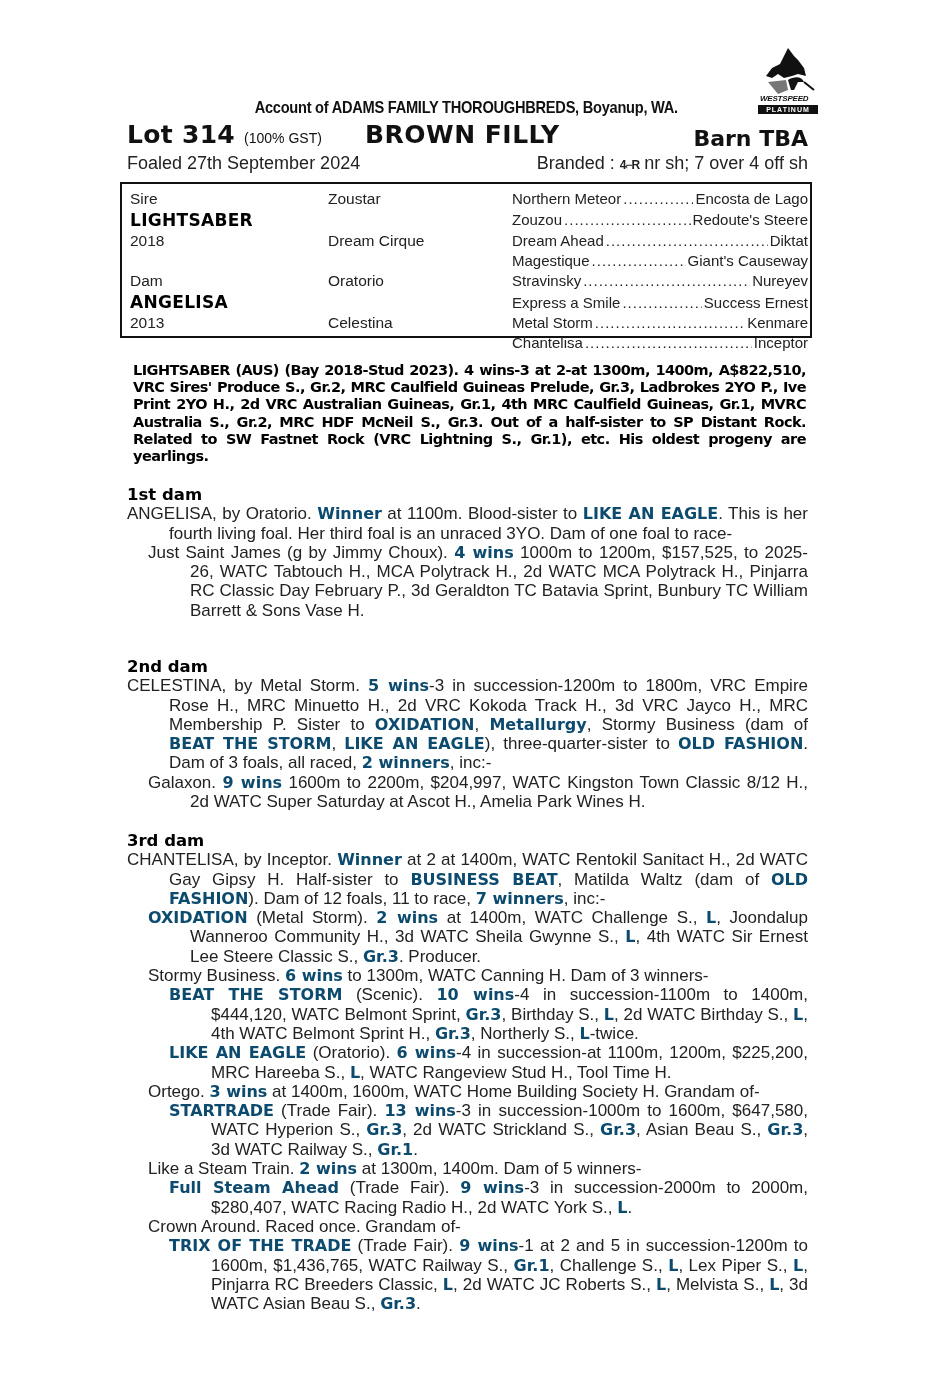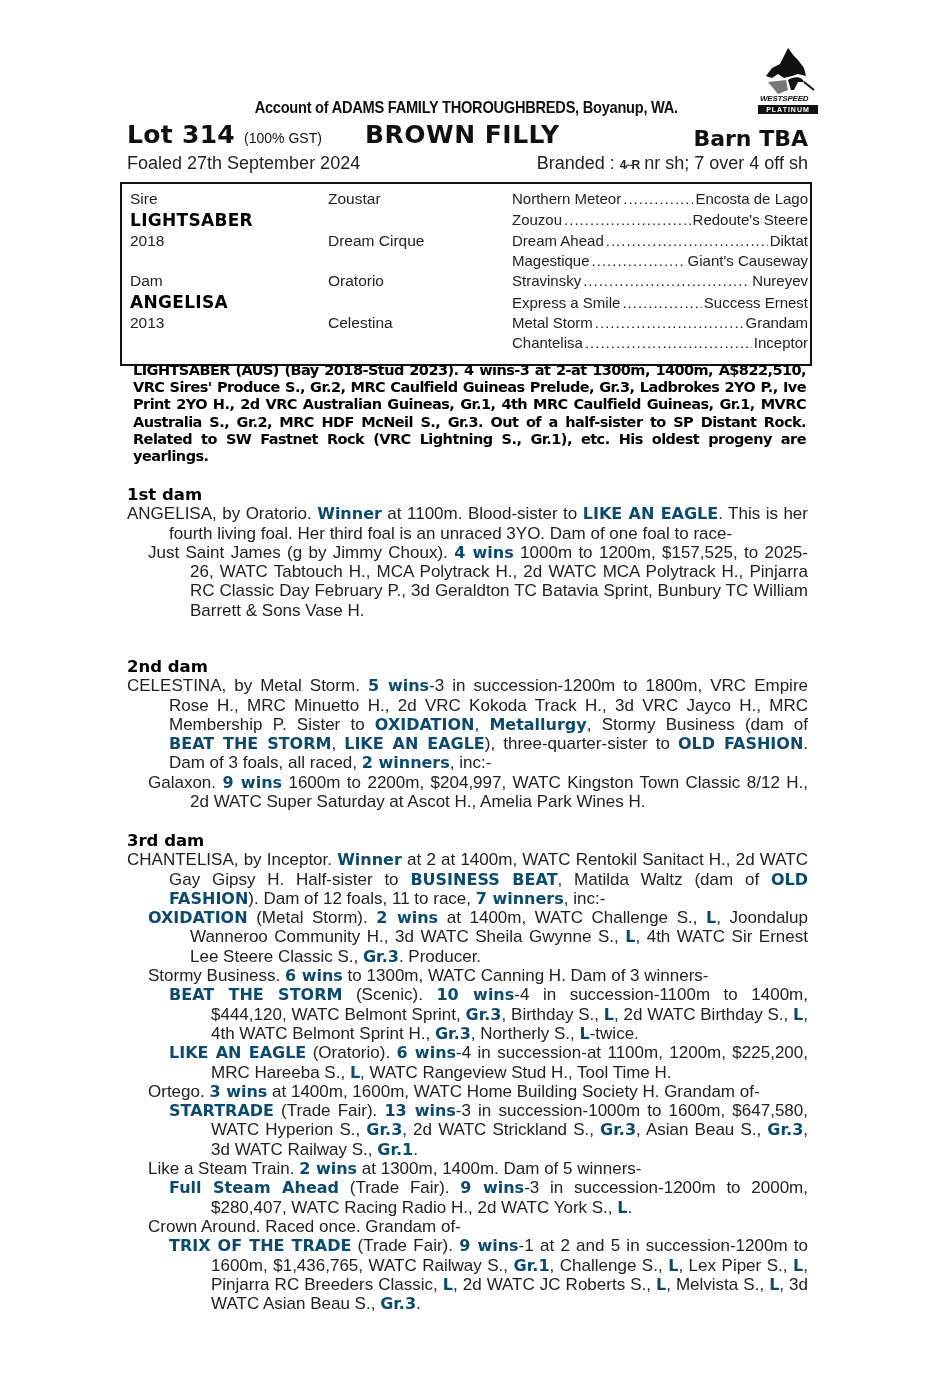--- a/index.html
+++ b/index.html
@@ -8,21 +8,21 @@
   .account { position:absolute; left:0; width:938px; top:98px; text-align:center; font-family:"Liberation Sans", sans-serif; font-weight:bold; font-size:17px; letter-spacing:-0.3px; transform:scaleX(0.86); transform-origin:468px 0; }
   .account span { display:inline-block; margin-left:-6px; }
   .lotline { position:absolute; left:127px; top:120px; width:681px; height:30px; }
   .lot { position:absolute; left:0; top:0; font-weight:900; font-size:25px; letter-spacing:0.3px; font-family:"DejaVu Sans", sans-serif; }
   .gst { font-size:14px; font-weight:normal; font-family:"Liberation Sans", sans-serif; letter-spacing:0; }
   .sex { position:absolute; left:238px; top:0; font-weight:900; font-size:25px; font-family:"DejaVu Sans", sans-serif; letter-spacing:0.5px; }
   .barn { position:absolute; right:0; top:6px; font-weight:900; font-size:22px; font-family:"DejaVu Sans", sans-serif; }
   .foaled { position:absolute; left:127px; top:153px; font-size:18px; color:#222; }
   .branded { position:absolute; right:130px; top:153px; font-size:18px; color:#222; }
   .brandglyph { font-weight:bold; font-size:12px; letter-spacing:-1px; }
-  .ped { position:absolute; left:120px; top:182px; width:692px; height:184px; border:2px solid #111; box-sizing:border-box; }
+  .ped { position:absolute; left:120px; top:182px; width:692px; height:156px; border:2px solid #111; box-sizing:border-box; }
   .pcell { position:absolute; font-size:15.5px; color:#222; white-space:nowrap; }
   .pbig { font-weight:900; font-family:"DejaVu Sans", sans-serif; font-size:17px; color:#000; letter-spacing:0.3px; }
   .g3 { position:absolute; left:390px; width:296px; font-size:15px; color:#222; display:flex; white-space:nowrap; }
   .g3 .dots { flex:1; overflow:hidden; margin:0 2px; }
   .g3 .dots::before { content:"...................................................................................................."; letter-spacing:1px; }
   .sireblurb { position:absolute; left:133px; top:362px; width:673px; font-family:"DejaVu Sans", sans-serif; font-weight:bold; font-size:14.5px; line-height:17.2px; text-align:justify; letter-spacing:-0.55px; color:#000; }
   .section { position:absolute; left:127px; width:681px; font-size:17px; line-height:19.3px; color:#222; }
   .shead { font-weight:900; font-family:"DejaVu Sans", sans-serif; font-size:16.5px; color:#000; }
   .para { text-align:justify; padding-left:42px; text-indent:-42px; }
   .p1 { padding-left:63px; text-indent:-42px; }
@@ -97,21 +97,21 @@
       <span>Nureyev</span>
     </div>
   <div class="g3" style="top:110px;">
       <span>Express a Smile</span>
       <span class="dots"></span>
       <span>Success Ernest</span>
     </div>
   <div class="g3" style="top:130px;">
       <span>Metal Storm</span>
       <span class="dots"></span>
-      <span>Grandam</span>
+      <span>Kenmare</span>
     </div>
   <div class="g3" style="top:150px;">
       <span>Chantelisa</span>
       <span class="dots"></span>
       <span>Inceptor</span>
     </div>
 </div>
 
 <div class="sireblurb">LIGHTSABER (AUS) (Bay 2018-Stud 2023). 4 wins-3 at 2-at 1300m, 1400m, A$822,510, VRC Sires' Produce S., Gr.2, MRC Caulfield Guineas Prelude, Gr.3, Ladbrokes 2YO P., Ive Print 2YO H., 2d VRC Australian Guineas, Gr.1, 4th MRC Caulfield Guineas, Gr.1, MVRC Australia S., Gr.2, MRC HDF McNeil S., Gr.3. Out of a half-sister to SP Distant Rock. Related to SW Fastnet Rock (VRC Lightning S., Gr.1), etc. His oldest progeny are yearlings.</div>
 
@@ -128,16 +128,16 @@
 <div class="section" id="dam-3" style="top:831px;">
     <div class="shead">3rd dam</div>
     <div class="para" style="padding-left: 42px; text-indent: -42px;"><span>CHANTELISA, by Inceptor. </span><b class="h">Winner</b><span> at 2 at 1400m, WATC Rentokil Sanitact H., 2d WATC Gay Gipsy H. Half-sister to </span><b class="h">BUSINESS BEAT</b><span>, Matilda Waltz (dam of </span><b class="h">OLD FASHION</b><span>). Dam of 12 foals, 11 to race, </span><b class="h">7 winners</b><span>, inc:-</span></div>
     <div class="para p1"><b class="h">OXIDATION</b><span> (Metal Storm). </span><b class="h">2 wins</b><span> at 1400m, WATC Challenge S., </span><b class="h">L</b><span>, Joondalup Wanneroo Community H., 3d WATC Sheila Gwynne S., </span><b class="h">L</b><span>, 4th WATC Sir Ernest Lee Steere Classic S., </span><b class="h">Gr.3</b><span>. Producer.</span></div>
     <div class="para p1"><span>Stormy Business. </span><b class="h">6 wins</b><span> to 1300m, WATC Canning H. Dam of 3 winners-</span></div>
     <div class="para p3"><b class="h">BEAT THE STORM</b><span> (Scenic). </span><b class="h">10 wins</b><span>-4 in succession-1100m to 1400m, $444,120, WATC Belmont Sprint, </span><b class="h">Gr.3</b><span>, Birthday S., </span><b class="h">L</b><span>, 2d WATC Birthday S., </span><b class="h">L</b><span>, 4th WATC Belmont Sprint H., </span><b class="h">Gr.3</b><span>, Northerly S., </span><b class="h">L</b><span>-twice.</span></div>
     <div class="para p3"><b class="h">LIKE AN EAGLE</b><span> (Oratorio). </span><b class="h">6 wins</b><span>-4 in succession-at 1100m, 1200m, $225,200, MRC Hareeba S., </span><b class="h">L</b><span>, WATC Rangeview Stud H., Tool Time H.</span></div>
     <div class="para p1"><span>Ortego. </span><b class="h">3 wins</b><span> at 1400m, 1600m, WATC Home Building Society H. Grandam of-</span></div>
     <div class="para p3"><b class="h">STARTRADE</b><span> (Trade Fair). </span><b class="h">13 wins</b><span>-3 in succession-1000m to 1600m, $647,580, WATC Hyperion S., </span><b class="h">Gr.3</b><span>, 2d WATC Strickland S., </span><b class="h">Gr.3</b><span>, Asian Beau S., </span><b class="h">Gr.3</b><span>, 3d WATC Railway S., </span><b class="h">Gr.1</b><span>.</span></div>
     <div class="para p1"><span>Like a Steam Train. </span><b class="h">2 wins</b><span> at 1300m, 1400m. Dam of 5 winners-</span></div>
-    <div class="para p3"><b class="h">Full Steam Ahead</b><span> (Trade Fair). </span><b class="h">9 wins</b><span>-3 in succession-1200m to 2000m, $280,407, WATC Racing Radio H., 2d WATC York S., </span><b class="h">L</b><span>.</span></div>
+    <div class="para p3"><b class="h">Full Steam Ahead</b><span> (Trade Fair). </span><b class="h">9 wins</b><span>-3 in succession-2000m to 2000m, $280,407, WATC Racing Radio H., 2d WATC York S., </span><b class="h">L</b><span>.</span></div>
     <div class="para p1"><span>Crown Around. Raced once. Grandam of-</span></div>
     <div class="para p3"><b class="h">TRIX OF THE TRADE</b><span> (Trade Fair). </span><b class="h">9 wins</b><span>-1 at 2 and 5 in succession-1200m to 1600m, $1,436,765, WATC Railway S., </span><b class="h">Gr.1</b><span>, Challenge S., </span><b class="h">L</b><span>, Lex Piper S., </span><b class="h">L</b><span>, Pinjarra RC Breeders Classic, </span><b class="h">L</b><span>, 2d WATC JC Roberts S., </span><b class="h">L</b><span>, Melvista S., </span><b class="h">L</b><span>, 3d WATC Asian Beau S., </span><b class="h">Gr.3</b><span>.</span></div>
   </div>
 
 </body></html>

